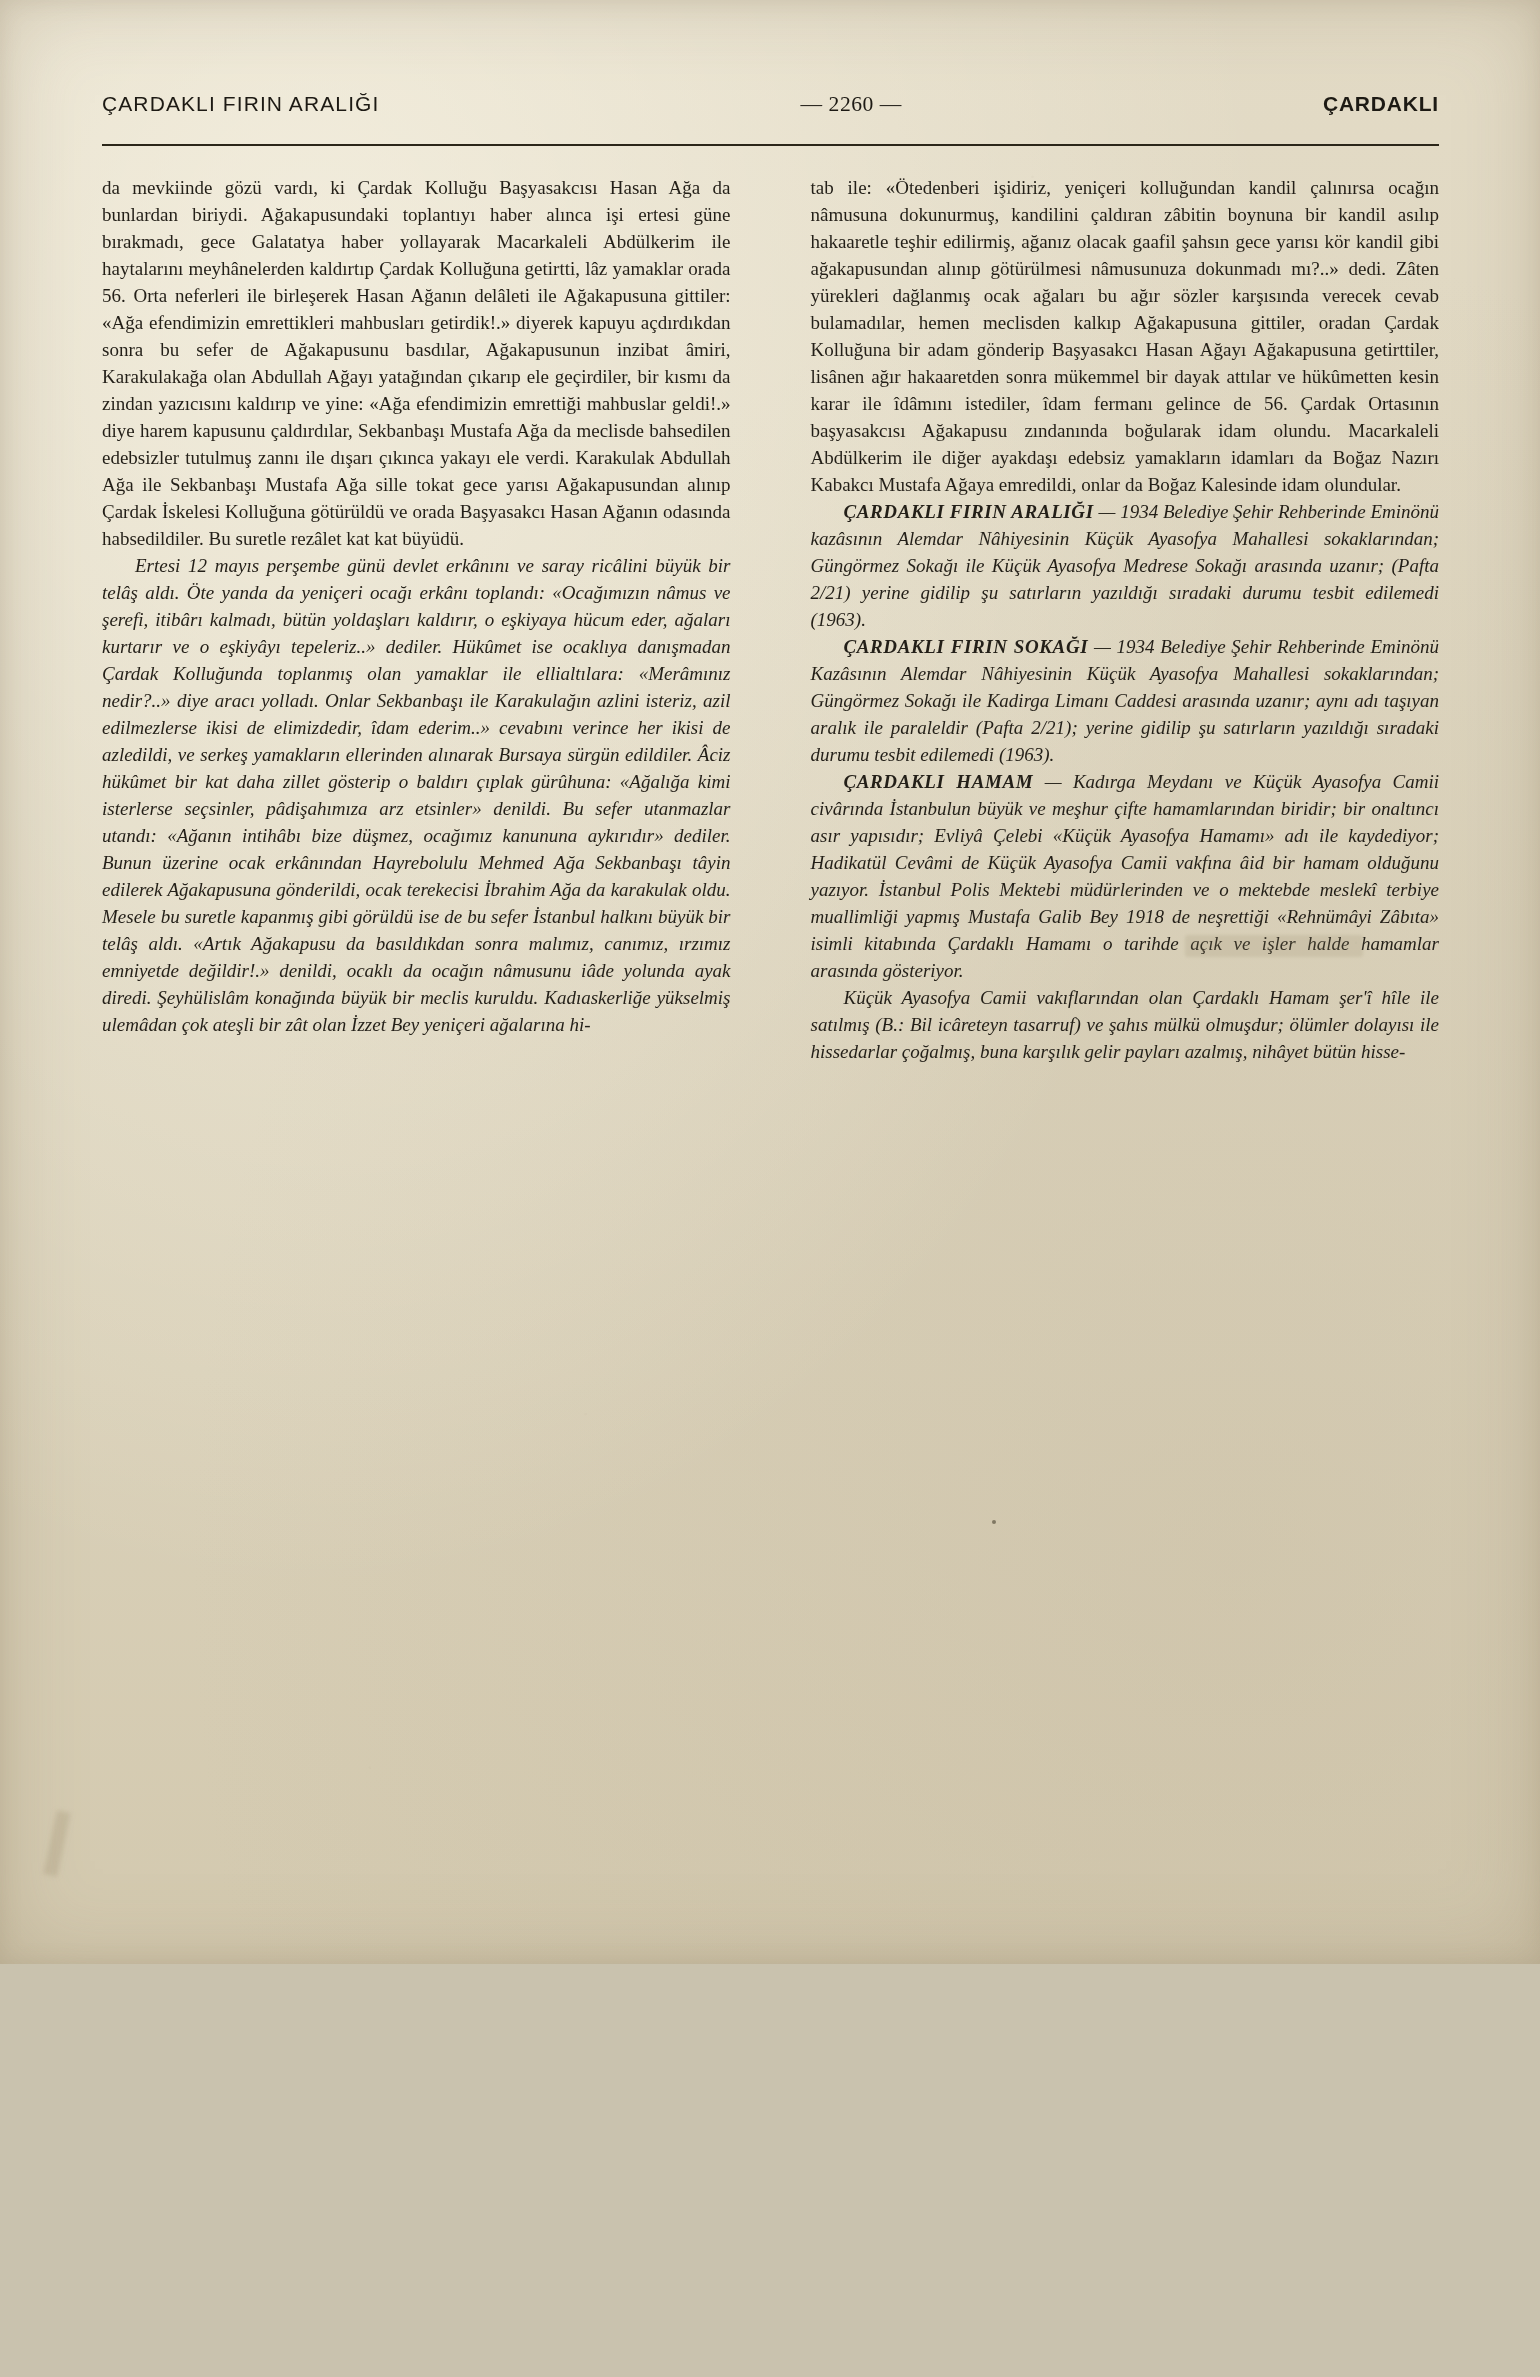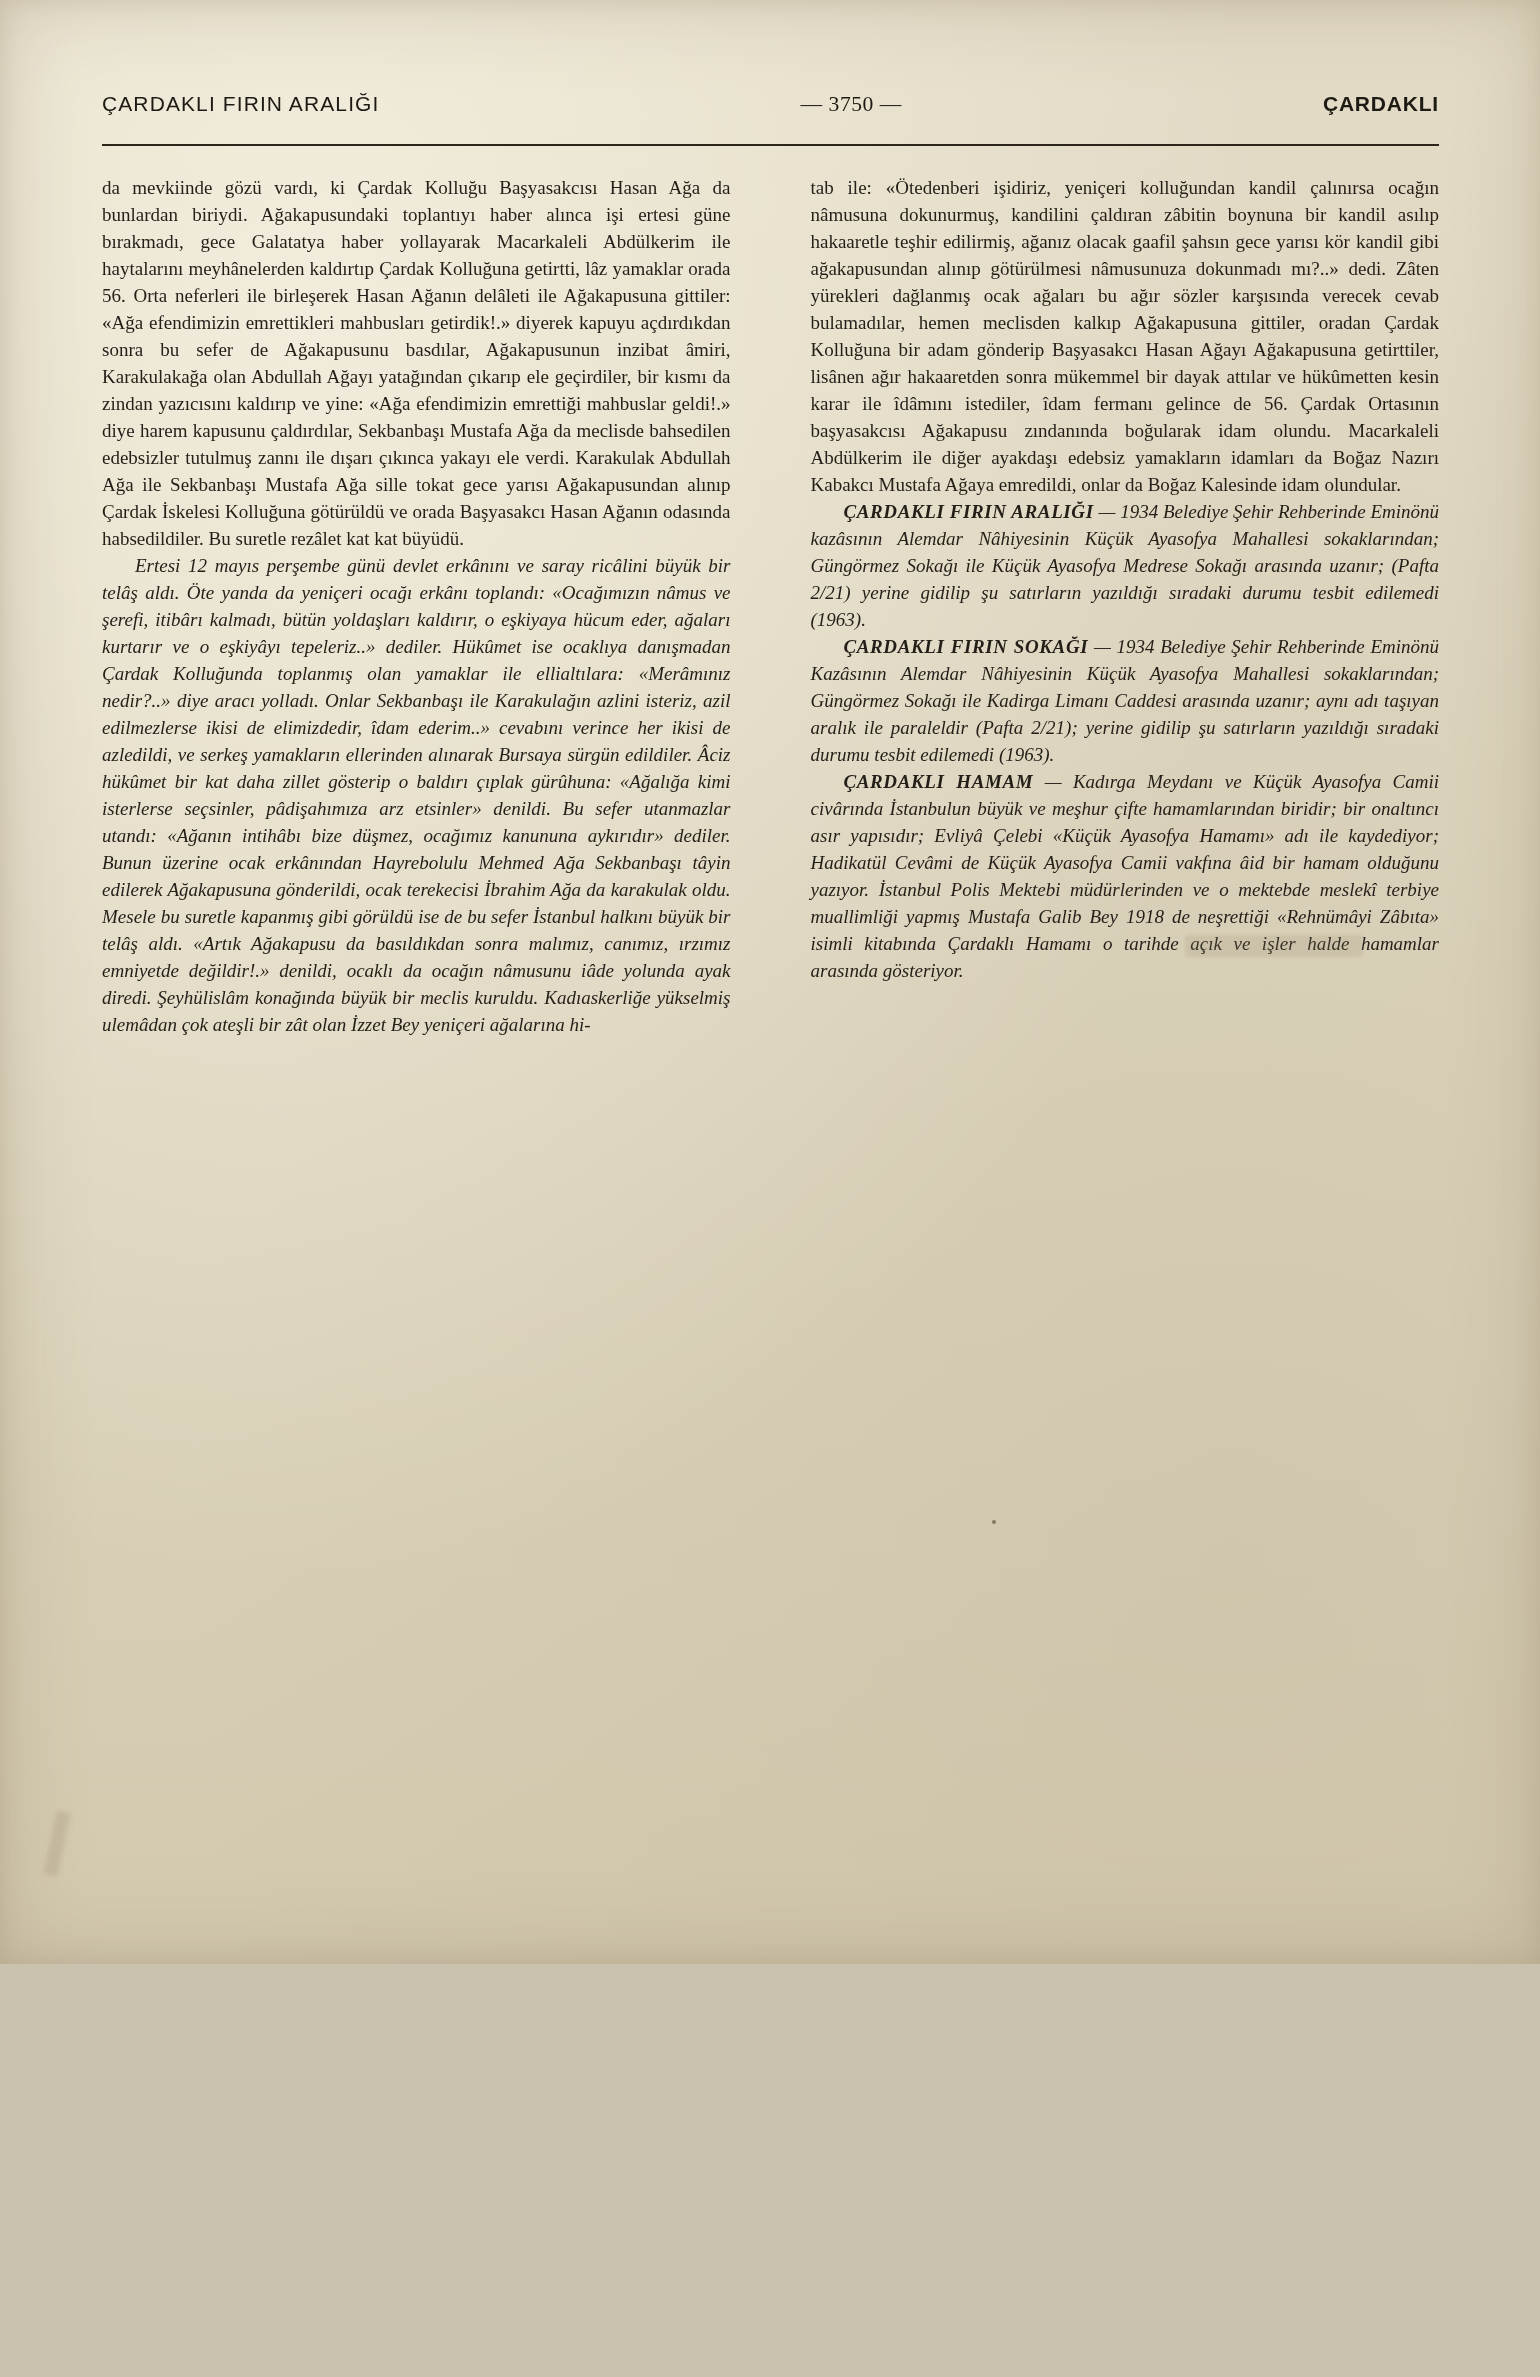--- a/index.html
+++ b/index.html
@@ -155,21 +155,21 @@
 </style>
 </head>
 <body>
 
 <div class="page">
   <div class="grain"></div>
 
   <div class="header">
     <div class="header-row">
       <div class="header-left">ÇARDAKLI FIRIN ARALIĞI</div>
-      <div class="header-center">— 3750 —</div>
+      <div class="header-center">— 2260 —</div>
       <div class="header-right">ÇARDAKLI</div>
     </div>
   </div>
   <div class="rule"></div>
 
   <div class="columns">
 
     <div class="col">
       <p>da mevkiinde gözü vardı, ki Çardak Kolluğu Başyasakcısı Hasan Ağa da bunlardan biriydi. Ağakapusundaki toplantıyı haber alınca işi ertesi güne bırakmadı, gece  Galatatya haber  yollayarak Macarkaleli Abdülkerim ile haytalarını meyhânelerden kaldırtıp Çardak  Kolluğuna  getirtti, lâz yamaklar orada 56. Orta neferleri ile  birleşerek Hasan Ağanın delâleti ile Ağakapusuna  gittiler: «Ağa efendimizin emrettikleri mahbusları getirdik!.» diyerek kapuyu açdırdıkdan sonra bu  sefer de Ağakapusunu basdılar, Ağakapusunun inzibat âmiri, Karakulakağa olan Abdullah Ağayı yatağından çıkarıp ele geçirdiler, bir kısmı da  zindan yazıcısını kaldırıp ve yine: «Ağa efendimizin emrettiği mahbuslar geldi!.» diye harem kapusunu çaldırdılar, Sekbanbaşı Mustafa Ağa da meclisde bahsedilen edebsizler tutulmuş zannı ile dışarı çıkınca yakayı ele verdi. Karakulak Abdullah  Ağa ile Sekbanbaşı Mustafa Ağa sille tokat gece yarısı Ağakapusundan alınıp Çardak İskelesi Kolluğuna götürüldü ve orada Başyasakcı Hasan Ağanın odasında habsedildiler. Bu suretle rezâlet kat kat büyüdü.</p>
       <p class="indent">Ertesi 12 mayıs perşembe günü devlet erkânını ve saray ricâlini  büyük bir telâş aldı.  Öte yanda da yeniçeri ocağı erkânı toplandı: «Ocağımızın nâmus ve şerefi, itibârı kalmadı, bütün yoldaşları kaldırır, o eşkiyaya hücum eder, ağaları kurtarır ve o eşkiyâyı tepeleriz..» dediler. Hükûmet ise ocaklıya danışmadan Çardak Kolluğunda toplanmış olan yamaklar ile ellialtılara: «Merâmınız nedir?..» diye aracı yolladı. Onlar Sekbanbaşı ile Karakulağın azlini isteriz, azil edilmezlerse ikisi de elimizdedir, îdam ederim..» cevabını verince her ikisi de azledildi, ve serkeş yamakların ellerinden alınarak Bursaya sürgün edildiler. Âciz hükûmet bir kat daha zillet gösterip o baldırı çıplak gürûhuna: «Ağalığa kimi isterlerse seçsinler, pâdişahımıza arz etsinler» denildi. Bu sefer utanmazlar utandı:  «Ağanın intihâbı bize  düşmez, ocağımız kanununa aykırıdır»  dediler.  Bunun üzerine ocak erkânından  Hayrebolulu Mehmed Ağa Sekbanbaşı tâyin edilerek Ağakapusuna gönderildi, ocak terekecisi İbrahim Ağa da karakulak oldu. Mesele bu suretle kapanmış gibi görüldü ise de bu sefer İstanbul halkını büyük bir telâş aldı. «Artık Ağakapusu da basıldıkdan sonra malımız, canımız, ırzımız emniyetde  değildir!.»  denildi, ocaklı da ocağın nâmusunu iâde yolunda ayak diredi. Şeyhülislâm konağında büyük bir meclis kuruldu. Kadıaskerliğe yükselmiş  ulemâdan  çok ateşli bir zât olan İzzet Bey yeniçeri ağalarına hi-</p>
@@ -177,20 +177,21 @@
 
     <div class="col">
       <p>tab ile: «Ötedenberi işidiriz, yeniçeri kolluğundan kandil çalınırsa ocağın nâmusuna  dokunurmuş, kandilini çaldıran zâbitin boynuna bir kandil asılıp hakaaretle teşhir edilirmiş, ağanız olacak gaafil şahsın gece yarısı kör kandil gibi ağakapusundan alınıp götürülmesi nâmusunuza  dokunmadı mı?..» dedi. Zâten yürekleri dağlanmış ocak ağaları bu ağır sözler karşısında verecek cevab bulamadılar, hemen meclisden kalkıp Ağakapusuna gittiler, oradan Çardak Kolluğuna bir adam gönderip Başyasakcı Hasan Ağayı Ağakapusuna getirttiler, lisânen ağır hakaaretden sonra mükemmel bir dayak attılar ve  hükûmetten kesin  karar ile îdâmını istediler, îdam  fermanı  gelince de 56. Çardak Ortasının başyasakcısı Ağakapusu zındanında boğularak idam olundu.  Macarkaleli Abdülkerim ile diğer ayakdaşı edebsiz  yamakların idamları da Boğaz Nazırı Kabakcı Mustafa Ağaya emredildi, onlar da Boğaz  Kalesinde  idam olundular.</p>
 
       <p class="indent"><span class="entry-head">ÇARDAKLI  FIRIN  ARALIĞI</span><span> — 1934 Belediye Şehir Rehberinde  Eminönü  kazâsının Alemdar Nâhiyesinin Küçük Ayasofya Mahallesi sokaklarından; Güngörmez Sokağı ile Küçük Ayasofya Medrese Sokağı  arasında  uzanır;  (Pafta 2/21) yerine gidilip şu satırların yazıldığı sıradaki durumu tesbit edilemedi (1963).</span></p>
 
       <p class="indent"><span class="entry-head">ÇARDAKLI FIRIN SOKAĞI</span><span> — 1934 Belediye Şehir Rehberinde  Eminönü  Kazâsının Alemdar Nâhiyesinin Küçük Ayasofya Mahallesi sokaklarından; Güngörmez Sokağı ile Kadirga Limanı Caddesi arasında uzanır; aynı adı  taşıyan aralık ile paraleldir (Pafta 2/21); yerine  gidilip şu satırların yazıldığı sıradaki durumu tesbit edilemedi (1963).</span></p>
 
       <p class="indent"><span class="entry-head">ÇARDAKLI HAMAM</span><span> — Kadırga Meydanı ve Küçük Ayasofya Camii civârında İstanbulun büyük ve meşhur çifte hamamlarından biridir; bir onaltıncı asır yapısıdır;  Evliyâ Çelebi  «Küçük Ayasofya Hamamı» adı ile kaydediyor; Hadikatül Cevâmi de Küçük  Ayasofya Camii  vakfına âid bir hamam olduğunu yazıyor. İstanbul Polis Mektebi müdürlerinden ve o mektebde meslekî terbiye muallimliği yapmış Mustafa Galib Bey 1918 de neşrettiği  «Rehnümâyi Zâbıta» isimli kitabında Çardaklı Hamamı o tarihde açık ve  işler halde hamamlar arasında gösteriyor.</span></p>
 
+      <p class="indent">Küçük Ayasofya Camii vakıflarından  olan Çardaklı Hamam şer'î hîle ile satılmış  (B.: Bil icâreteyn  tasarruf) ve şahıs  mülkü  olmuşdur; ölümler dolayısı ile hissedarlar  çoğalmış,  buna karşılık gelir payları azalmış, nihâyet bütün hisse-</p>
     </div>
   </div>
 
   <div class="bleed"></div>
   <div class="smudge"></div>
   <div class="dot-mark"></div>
   <div class="edge-shadow"></div>
 </div>
 
 

